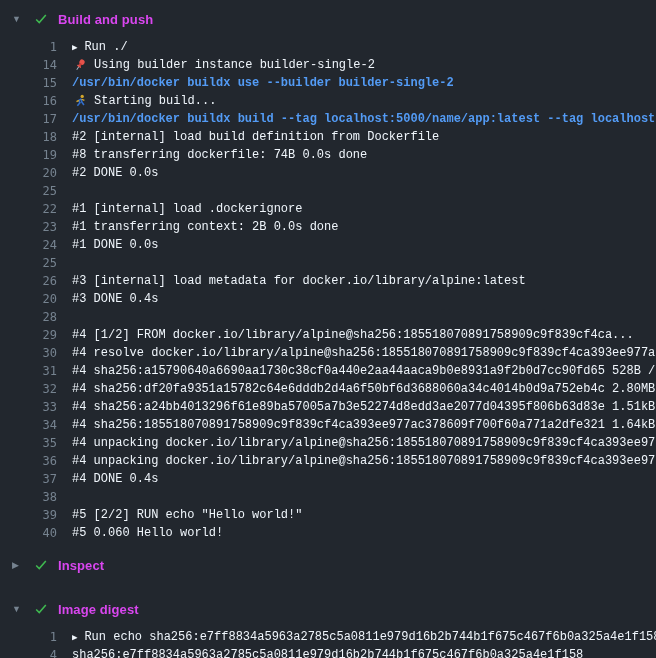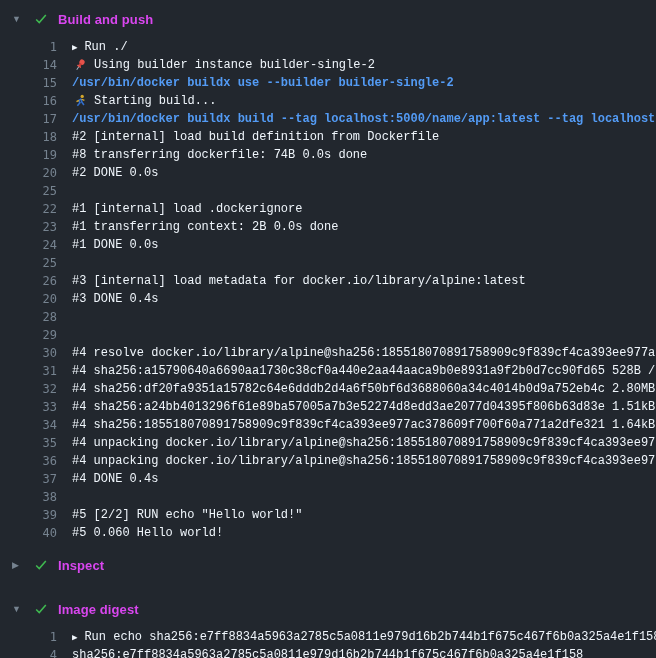--- a/index.html
+++ b/index.html
@@ -116,21 +116,21 @@
         <div class="line"><span class="num">19</span><span class="content"><span class="txt">#8 transferring dockerfile: 74B 0.0s done</span></span></div>
         <div class="line"><span class="num">20</span><span class="content"><span class="txt">#2 DONE 0.0s</span></span></div>
         <div class="line"><span class="num">25</span><span class="content"><span class="txt"></span></span></div>
         <div class="line"><span class="num">22</span><span class="content"><span class="txt">#1 [internal] load .dockerignore</span></span></div>
         <div class="line"><span class="num">23</span><span class="content"><span class="txt">#1 transferring context: 2B 0.0s done</span></span></div>
         <div class="line"><span class="num">24</span><span class="content"><span class="txt">#1 DONE 0.0s</span></span></div>
         <div class="line"><span class="num">25</span><span class="content"><span class="txt"></span></span></div>
         <div class="line"><span class="num">26</span><span class="content"><span class="txt">#3 [internal] load metadata for docker.io/library/alpine:latest</span></span></div>
         <div class="line"><span class="num">20</span><span class="content"><span class="txt">#3 DONE 0.4s</span></span></div>
         <div class="line"><span class="num">28</span><span class="content"><span class="txt"></span></span></div>
-        <div class="line"><span class="num">29</span></div>
+        <div class="line"><span class="num">29</span><span class="content"><span class="txt">#4 [1/2] FROM docker.io/library/alpine@sha256:185518070891758909c9f839cf4ca...</span></span></div>
         <div class="line"><span class="num">30</span><span class="content"><span class="txt">#4 resolve docker.io/library/alpine@sha256:185518070891758909c9f839cf4ca393ee977ac378609f700f60a771a2dfe321</span></span></div>
         <div class="line"><span class="num">31</span><span class="content"><span class="txt">#4 sha256:a15790640a6690aa1730c38cf0a440e2aa44aaca9b0e8931a9f2b0d7cc90fd65 528B / 528B 0.1s done</span></span></div>
         <div class="line"><span class="num">32</span><span class="content"><span class="txt">#4 sha256:df20fa9351a15782c64e6dddb2d4a6f50bf6d3688060a34c4014b0d9a752eb4c 2.80MB / 2.80MB 0.1s done</span></span></div>
         <div class="line"><span class="num">33</span><span class="content"><span class="txt">#4 sha256:a24bb4013296f61e89ba57005a7b3e52274d8edd3ae2077d04395f806b63d83e 1.51kB / 1.51kB 0.1s done</span></span></div>
         <div class="line"><span class="num">34</span><span class="content"><span class="txt">#4 sha256:185518070891758909c9f839cf4ca393ee977ac378609f700f60a771a2dfe321 1.64kB / 1.64kB 0.1s done</span></span></div>
         <div class="line"><span class="num">35</span><span class="content"><span class="txt">#4 unpacking docker.io/library/alpine@sha256:185518070891758909c9f839cf4ca393ee977ac378609f700f60a771a2dfe321</span></span></div>
         <div class="line"><span class="num">36</span><span class="content"><span class="txt">#4 unpacking docker.io/library/alpine@sha256:185518070891758909c9f839cf4ca393ee977ac378609f700f60a771a2dfe321 0.1s done</span></span></div>
         <div class="line"><span class="num">37</span><span class="content"><span class="txt">#4 DONE 0.4s</span></span></div>
         <div class="line"><span class="num">38</span><span class="content"><span class="txt"></span></span></div>
         <div class="line"><span class="num">39</span><span class="content"><span class="txt">#5 [2/2] RUN echo "Hello world!"</span></span></div>

